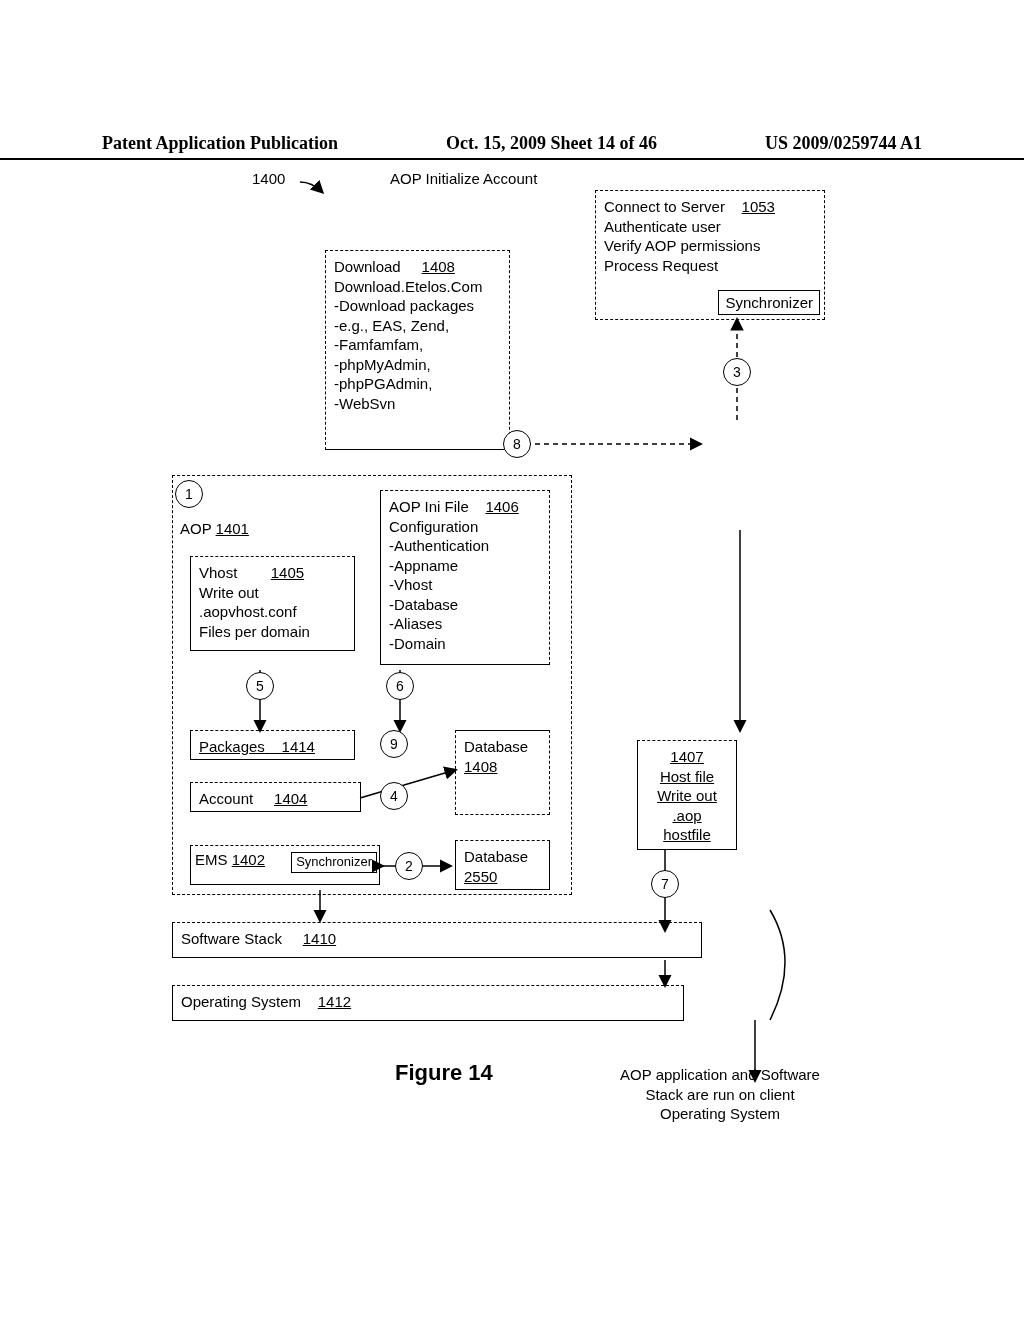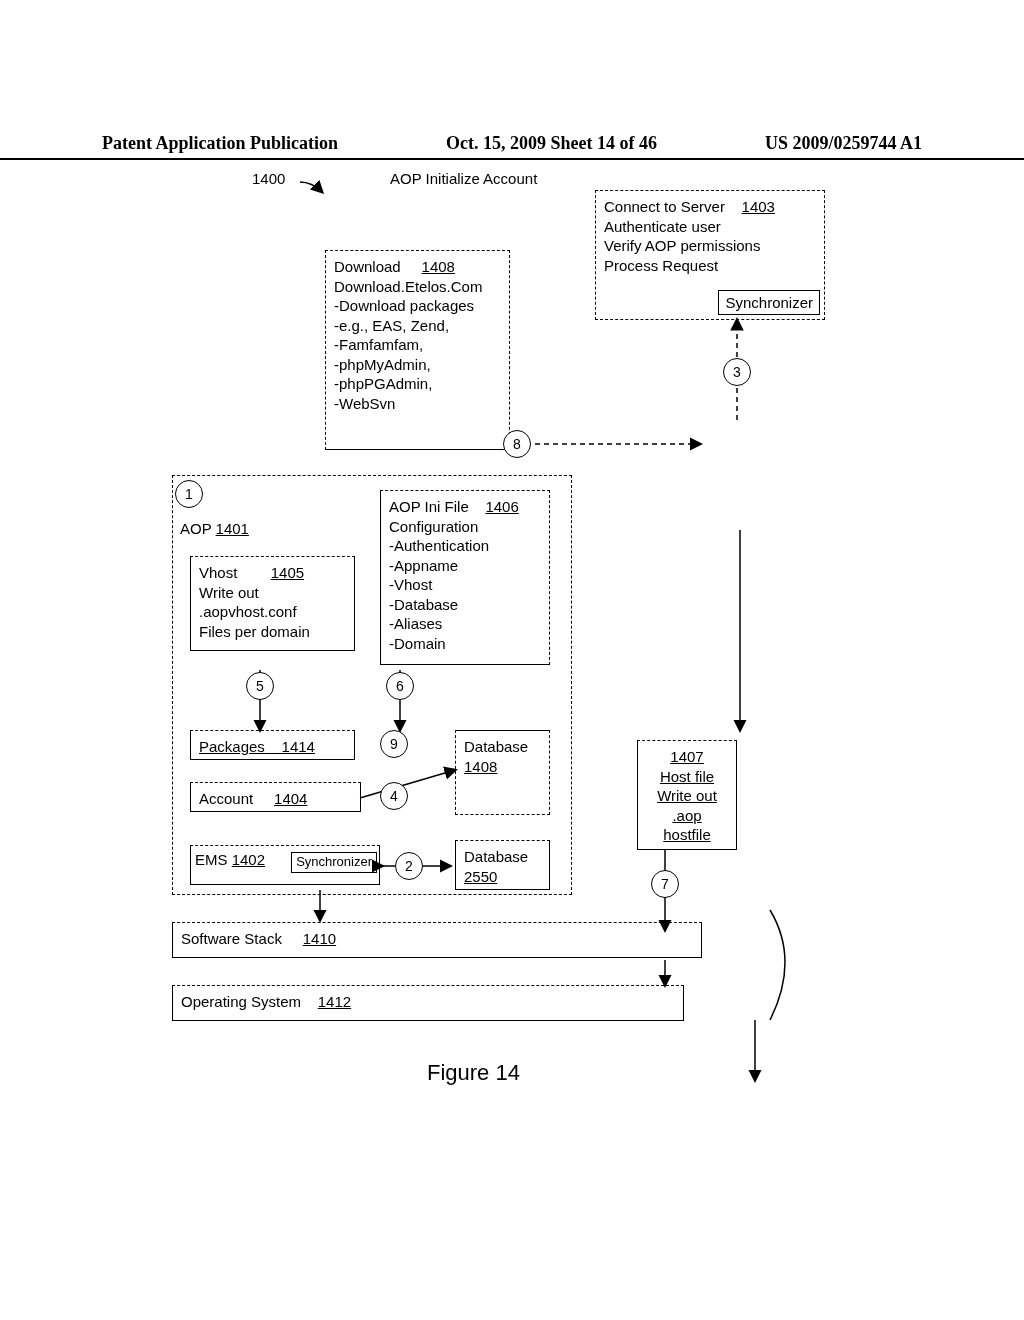--- a/index.html
+++ b/index.html
@@ -63,22 +63,21 @@
     top: 0; left: 0;
     width: 1024px;
     height: 1100px;
     pointer-events: none;
     z-index: 1;
   }
   .figure-label {
     position: absolute;
     font-family: Arial, sans-serif;
     font-size: 22px;
-    font-weight: normal;
-    margin-left: 32px;
+    font-weight: bold;
   }
   .footnote {
     position: absolute;
     font-family: Arial, sans-serif;
     font-size: 15px;
     text-align: center;
     line-height: 1.3;
   }
 </style>
 </head>
@@ -123,21 +122,21 @@
     <line x1="320" y1="730" x2="320" y2="760" stroke="#000" stroke-width="1.5" marker-end="url(#arrow)"></line>
 
     <line x1="665" y1="800" x2="665" y2="825" stroke="#000" stroke-width="1.5" marker-end="url(#arrow)"></line>
   </svg>
 
   <span class="lbl" style="left:252px; top:10px;">1400</span>
 
   <span class="lbl" style="left:390px; top:10px;">AOP Initialize Account</span>
 
   <div class="box dashed" style="left:595px; top:30px; width:230px; height:130px;">
-    <div><span>Connect to Server</span> &nbsp;&nbsp; <span class="u">1403</span></div>
+    <div><span>Connect to Server</span> &nbsp;&nbsp; <span class="u">1053</span></div>
     <div>Authenticate user</div>
     <div>Verify AOP permissions</div>
     <div>Process Request</div>
     <div class="box" style="position:absolute; right:4px; bottom:4px; padding:2px 6px;">Synchronizer</div>
   </div>
 
   <div class="box" style="left:325px; top:90px; width:185px; height:200px; border-style:solid; border-bottom-style:solid; border-top-style:dashed; border-left-style:dashed; border-right-style:dashed;">
     <div><span>Download</span> &nbsp;&nbsp;&nbsp; <span class="u">1408</span></div>
     <div>Download.Etelos.Com</div>
     <div>-Download packages</div>
@@ -225,14 +224,15 @@
   <div class="box" style="left:172px; top:762px; width:530px; height:36px; border-top-style:dashed;">
     <span>Software Stack</span> &nbsp;&nbsp;&nbsp; <span class="u">1410</span>
   </div>
 
   <div class="box" style="left:172px; top:825px; width:512px; height:36px; border-top-style:dashed;">
     <span>Operating System</span> &nbsp;&nbsp; <span class="u">1412</span>
   </div>
 
   <div class="figure-label" style="left:395px; top:900px;">Figure 14</div>
 
+  <div class="footnote" style="left:620px; top:905px; width:200px;">AOP application and Software Stack are run on client Operating System</div>
 
 </div>
 
 </body></html>

